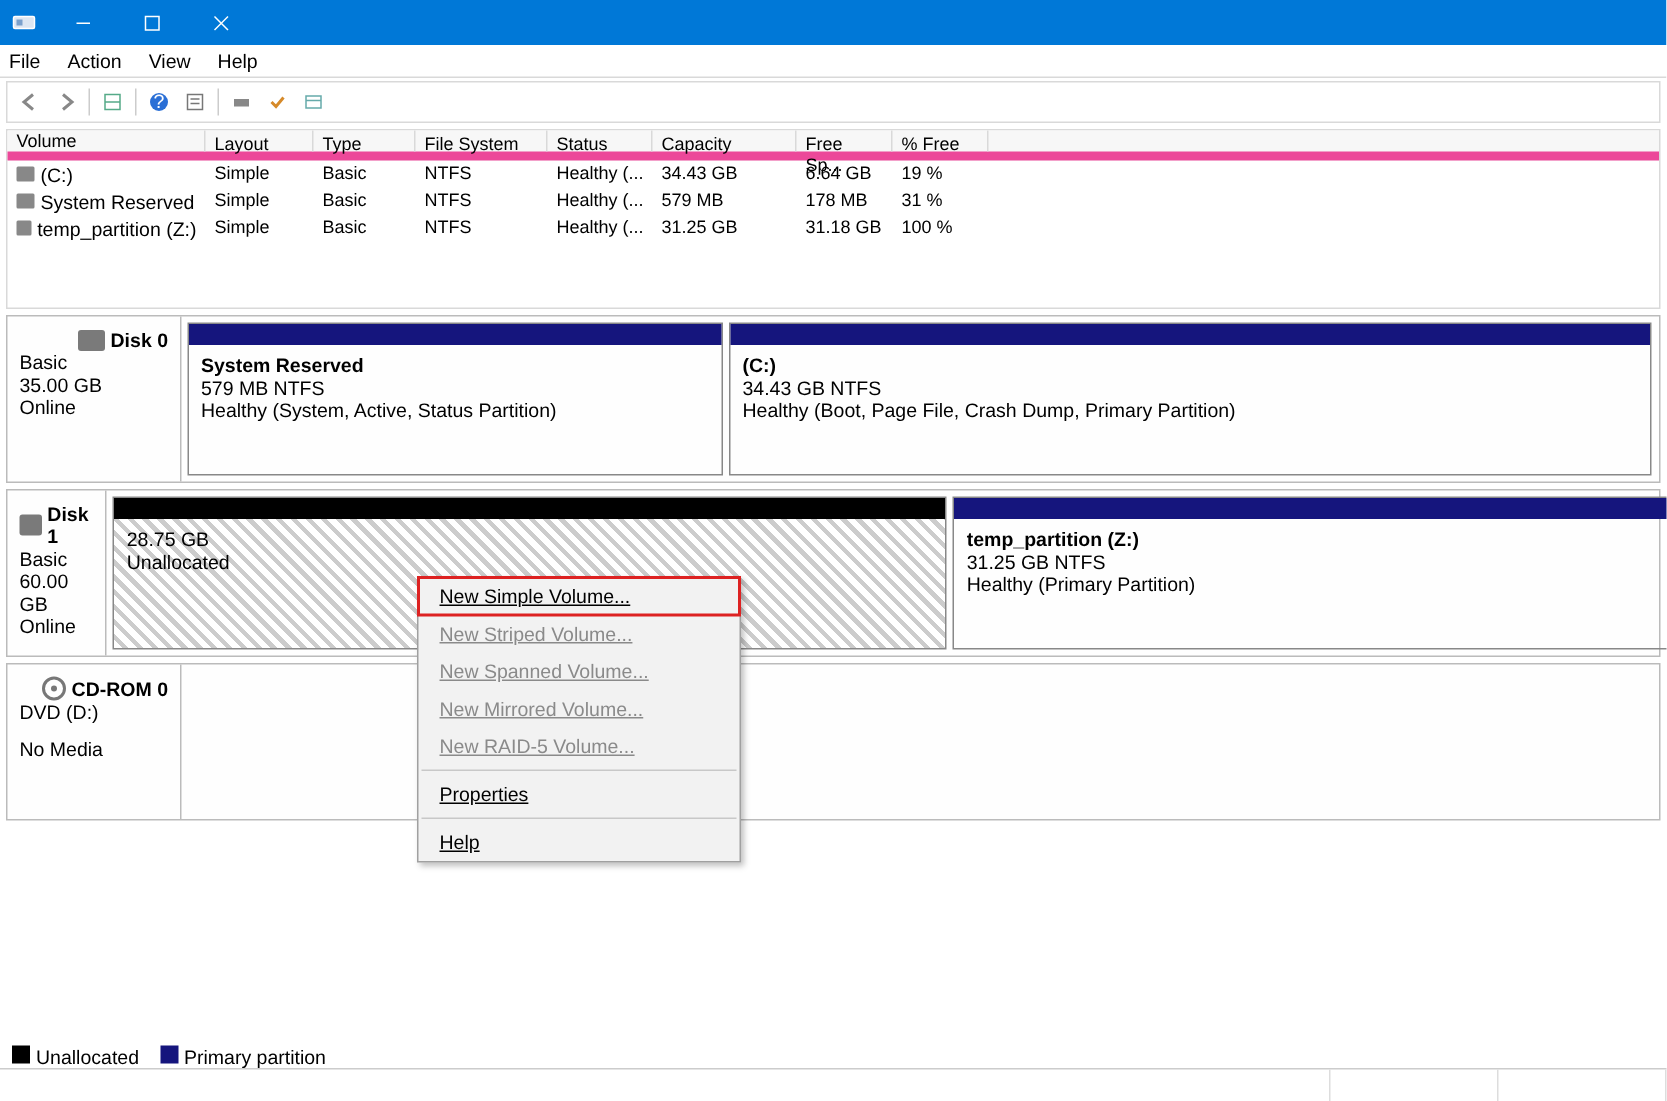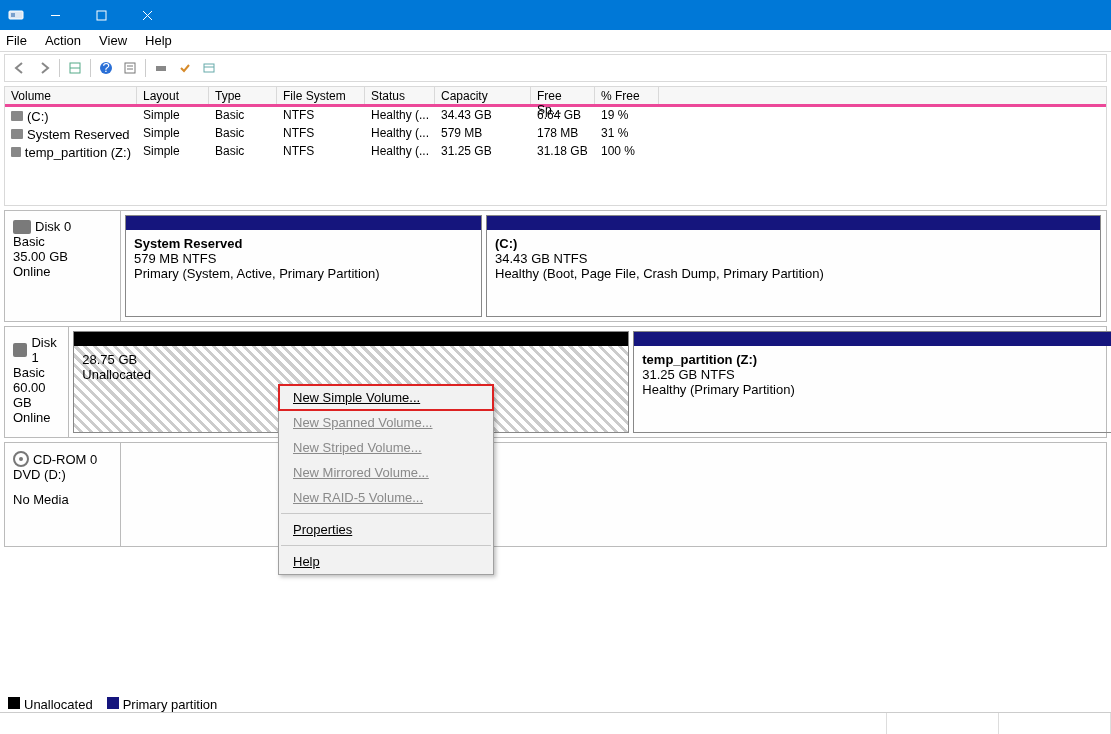--- a/index.html
+++ b/index.html
@@ -8,38 +8,38 @@
   .titlebar .icon { width: 16px; height: 16px; margin-right: 8px; }
   .titlebar .title { flex: 1; font-size: 13px; }
   .winbtns { display: flex; height: 100%; }
   .winbtn { width: 46px; height: 100%; display: flex; align-items: center; justify-content: center; }
   .menubar { height: 22px; border-bottom: 1px solid #d9d9d9; display: flex; align-items: center; padding: 0 6px; gap: 18px; }
   .menubar span { font-size: 13px; }
   .toolbar { height: 28px; border: 1px solid #d9d9d9; margin: 2px 4px; display: flex; align-items: center; padding: 0 4px; gap: 2px; }
   .toolbtn { width: 22px; height: 22px; display: flex; align-items: center; justify-content: center; }
   .toolsep { width: 1px; height: 18px; background: #ccc; margin: 0 2px; }
   .volumes { margin: 4px; border: 1px solid #d9d9d9; }
-  .vhead { display: flex; background: #f7f7f7; border-bottom: 3px solid #ec4899; height: 20px; }
+  .vhead { display: flex; background: #f7f7f7; border-bottom: 6px solid #ec4899; height: 20px; }
   .vhead div { border-right: 1px solid #d9d9d9; padding: 2px 6px; font-size: 12px; }
   .vrow { display: flex; height: 18px; }
   .vrow div { padding: 1px 6px; font-size: 12px; white-space: nowrap; overflow: hidden; }
   .col-vol   { width: 132px; display:flex; align-items:center; }
   .col-lay   { width: 72px; }
   .col-type  { width: 68px; }
   .col-fs    { width: 88px; }
   .col-stat  { width: 70px; }
   .col-cap   { width: 96px; }
   .col-free  { width: 64px; }
   .col-pct   { width: 64px; }
   .disk-icon { width:12px; height:10px; background:#888; border-radius:1px; margin-right:4px; display:inline-block; }
   .disks { margin: 4px; }
   .disk { border: 1px solid #bbb; display: flex; height: 112px; margin-bottom: 4px; background:#fefefe; }
   .disk.small { height: 105px; }
   .disk-left { width: 116px; border-right: 1px solid #bbb; padding: 8px; }
-  .disk-left .dname { font-weight: normal; display:flex; align-items:center; gap:4px; }
+  .disk-left .dname { font-weight: bold; display:flex; align-items:center; gap:4px;justify-content:flex-end; }
   .hw-icon { width:18px; height:14px; background:#7a7a7a; border-radius:2px; display:inline-block; }
   .cd-icon { width:16px; height:16px; border:2px solid #777; border-radius:50%; display:inline-block; position:relative;}
   .cd-icon::after{content:'';position:absolute;top:4px;left:4px;width:4px;height:4px;background:#777;border-radius:50%;}
   .disk-parts { flex: 1; display: flex; flex-direction: column; padding: 4px; gap:0;}
   .parts-row { display: flex; gap: 4px; flex:1; }
   .part { border: 1px solid #888; display: flex; flex-direction: column; }
   .part-head { height: 14px; background: #15157d; }
   .part-head.black { background: #000; }
   .part-body { padding: 6px 8px; font-size: 12.5px; flex:1; }
   .part-body .pname { font-weight: bold; }
@@ -206,21 +206,21 @@
     <div>35.00 GB</div>
     <div style="">Online</div>
       </div>
       <div class="disk-parts">
         <div class="parts-row">
           <div class="part" style="width:357px">
       <div class="part-head "></div>
       <div class="part-body ">
         <div class="pname">System Reserved</div>
         <div>579 MB NTFS</div>
-        <div>Primary (System, Active, Primary Partition)</div>
+        <div>Healthy (System, Active, Status Partition)</div>
       </div>
           </div>
           <div class="part" style="width:615px">
       <div class="part-head "></div>
       <div class="part-body ">
         <div class="pname"> (C:)</div>
         <div>34.43 GB NTFS</div>
         <div>Healthy (Boot, Page File, Crash Dump, Primary Partition)</div>
       </div>
           </div>
@@ -269,22 +269,22 @@
     <div style="margin-top:10px">No Media</div>
       </div>
       <div class="disk-parts">
         <div class="parts-row"></div>
       </div>
     </div>
   </div>
 
 <div class="ctx" id="ctx" style="left:278px; top:384px;">
     <div class="ctx-item highlight">New Simple Volume...</div>
+    <div class="ctx-item disabled">New Striped Volume...</div>
     <div class="ctx-item disabled">New Spanned Volume...</div>
-    <div class="ctx-item disabled">New Striped Volume...</div>
     <div class="ctx-item disabled">New Mirrored Volume...</div>
     <div class="ctx-item disabled">New RAID-5 Volume...</div>
     <div class="ctx-sep"></div>
     <div class="ctx-item">Properties</div>
     <div class="ctx-sep"></div>
     <div class="ctx-item">Help</div>
   </div>
 
 <div class="legend">
   <span><span class="sw black"></span><span>Unallocated</span></span>

